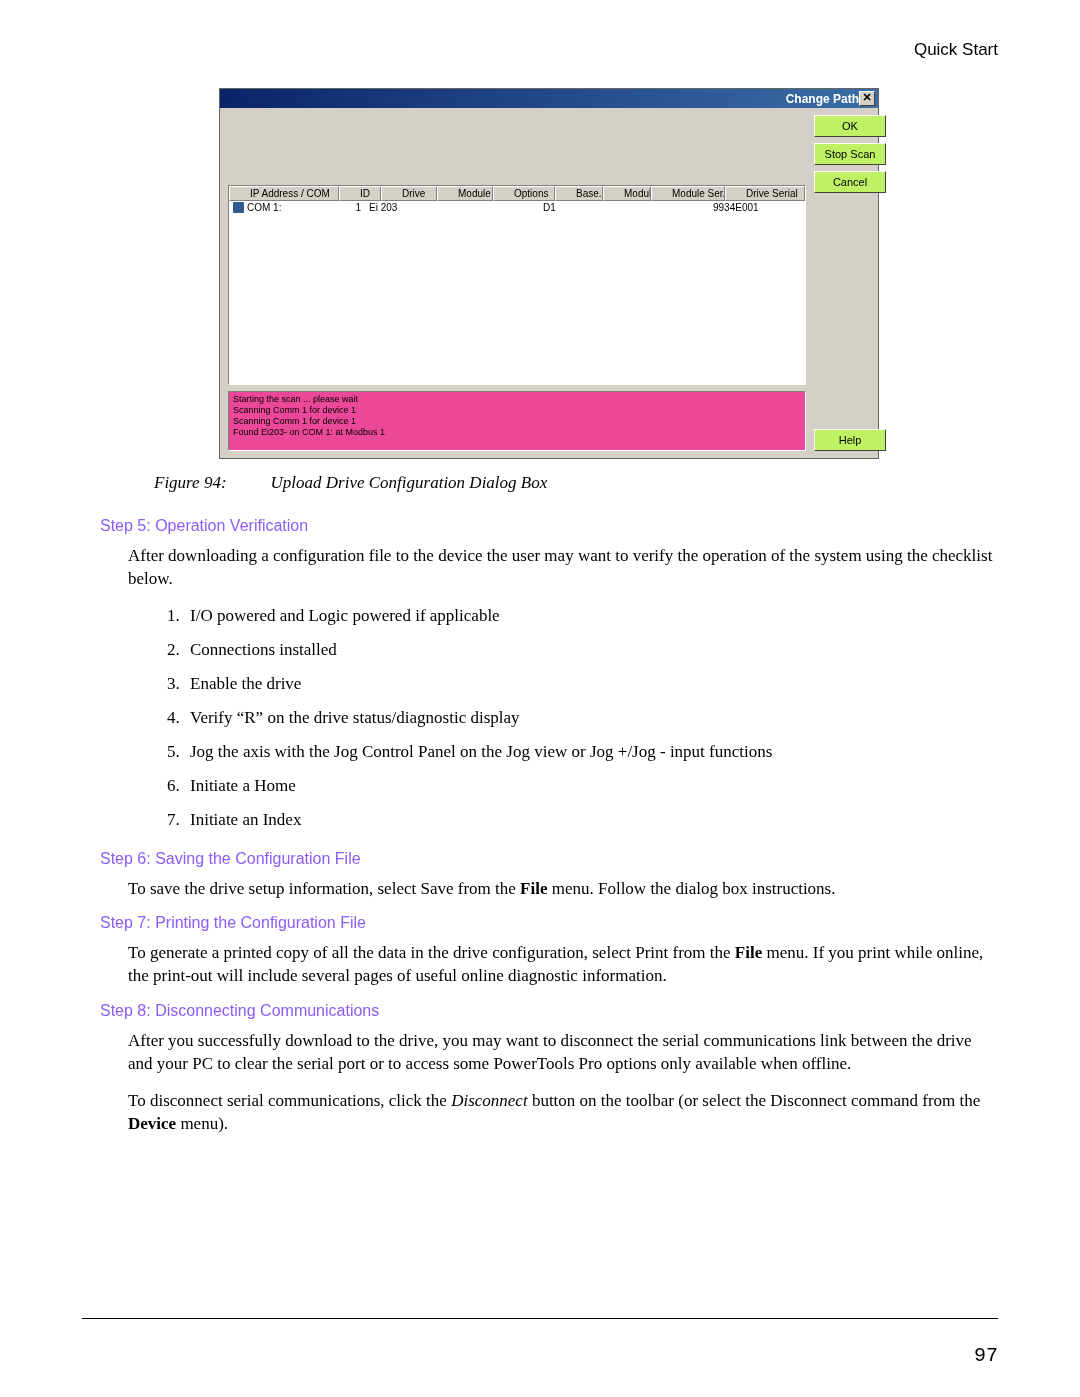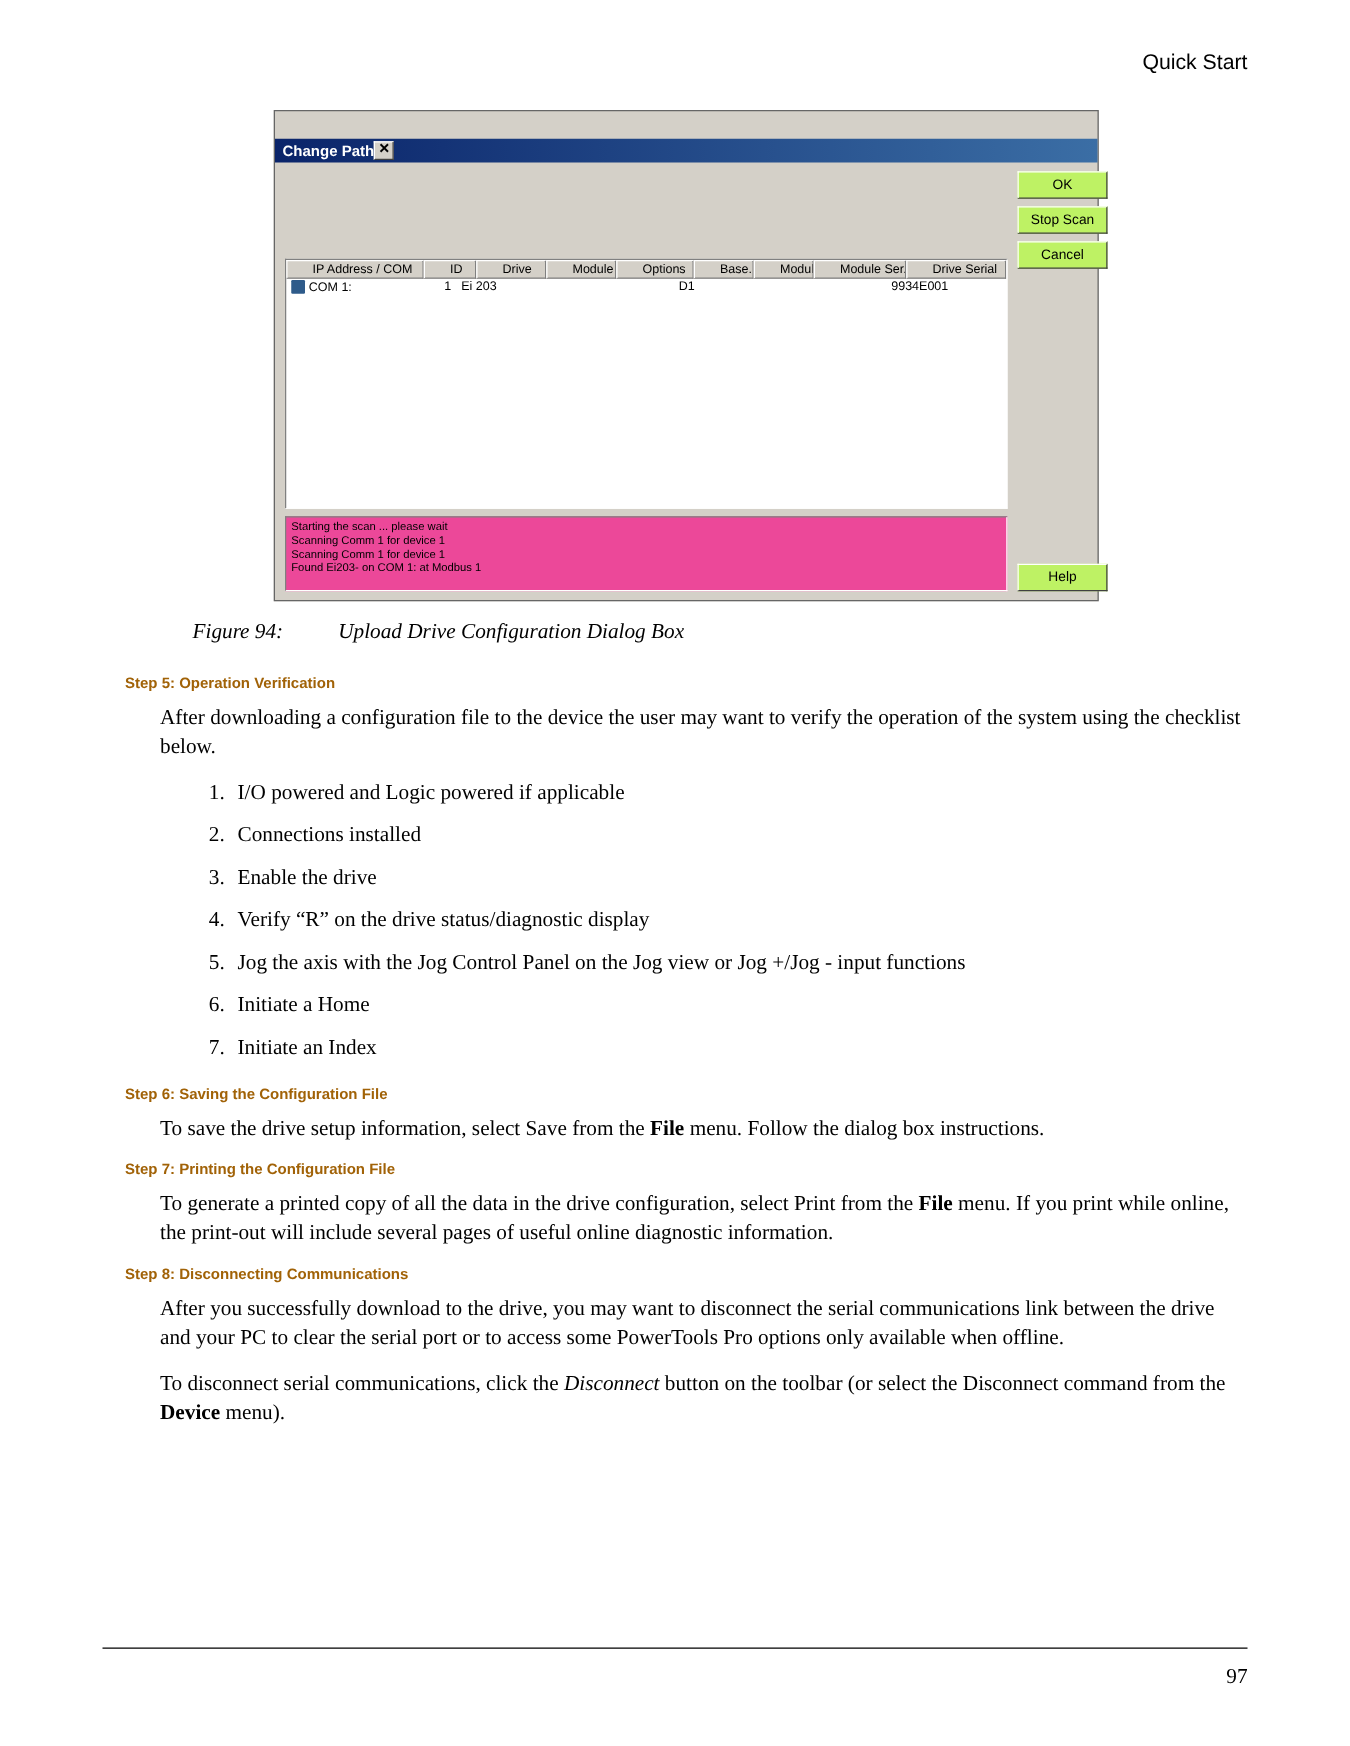--- a/index.html
+++ b/index.html
@@ -29,27 +29,26 @@
     width: 660px;
     background: #d4d0c8;
     border: 1px solid #666;
     font-family: Tahoma, Arial, sans-serif;
     font-size: 11px;
     color: #000;
   }
   .titlebar {
     display: flex;
     align-items: center;
-    justify-content: flex-start;
+    justify-content: flex-end;
     background: linear-gradient(to right, #0a246a, #3b6ea5);
     color: #fff;
     font-weight: bold;
     padding: 2px 3px 2px 6px;
     font-size: 12px;
-    margin-top: 22px;
   }
   .titlebar .close {
     width: 16px; height: 15px;
     background: #d4d0c8;
     border: 1px solid #fff;
     border-right-color: #404040; border-bottom-color:#404040;
     color:#000;
     font-size: 11px;
     line-height: 11px;
     text-align: center;
@@ -111,24 +110,24 @@
     height: 60px;
   }
   .figure-caption {
     font-style: italic;
     font-size: 17px;
     margin: 10px 0 24px 54px;
   }
   .figure-caption .fignum { margin-right: 44px; }
   h3.step {
     font-family: Arial, Helvetica, sans-serif;
-    font-weight: bold;
-    font-size: 12px;
+    font-weight: normal;
+    font-size: 16px;
     margin: 12px 0 10px 0;
-    color:#a16207;
+    color:#8b5cf6;
   }
   .body-para {
     font-size: 17px;
     line-height: 1.35;
     margin: 0 0 14px 28px;
   }
   ol.numlist {
     font-size: 17px;
     line-height: 1.3;
     margin: 0 0 18px 56px;
@@ -137,23 +136,23 @@
   ol.numlist li { margin-bottom: 12px; padding-left: 6px; }
   .footer-rule {
     position: absolute;
     left: 82px; right: 82px;
     bottom: 78px;
     border-top: 1.5px solid #000;
   }
   .page-number {
     position:absolute;
     right: 82px;
-    bottom: 46px;
-    font-family: Liberation Serif, serif;
-    font-size: 17px;
+    bottom: 30px;
+    font-family: Liberation Mono, monospace;
+    font-size: 20px;
   }
   .icon-port {
     display:inline-block;
     width:11px; height:11px;
     background:#2e5b8a;
     margin-right:3px;
     vertical-align:-2px;
     border-radius:1px;
   }
 </style>

